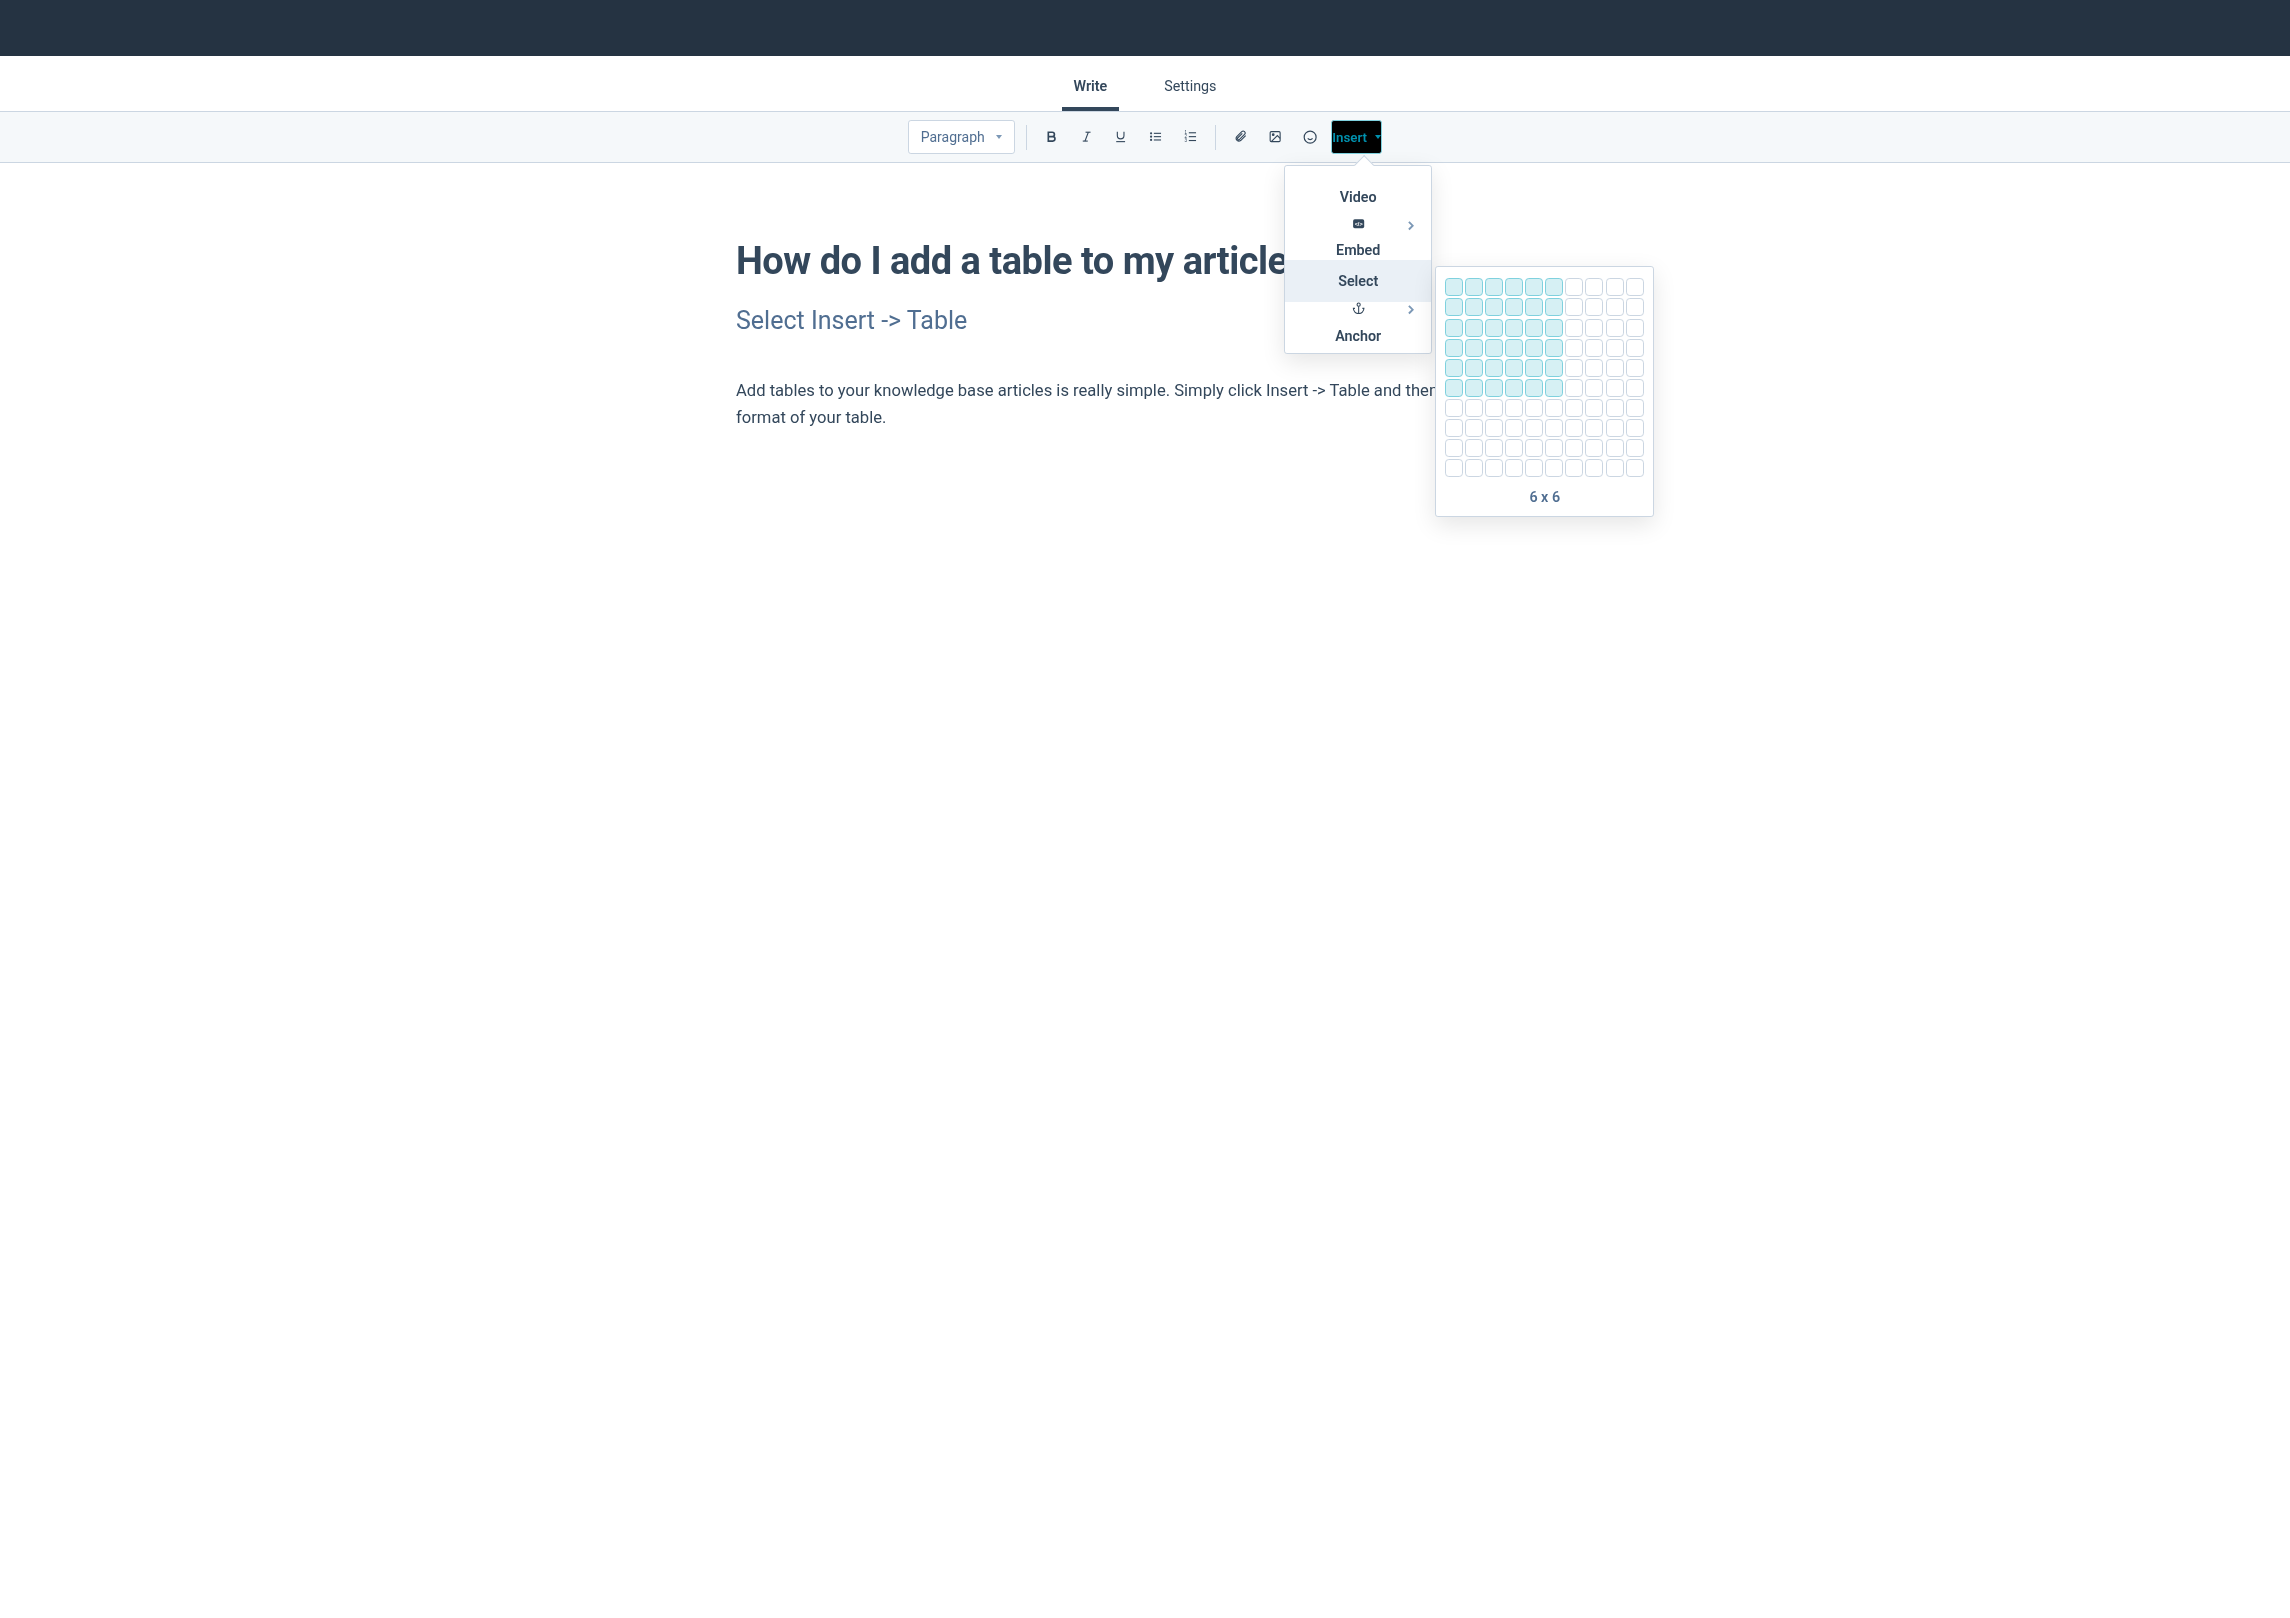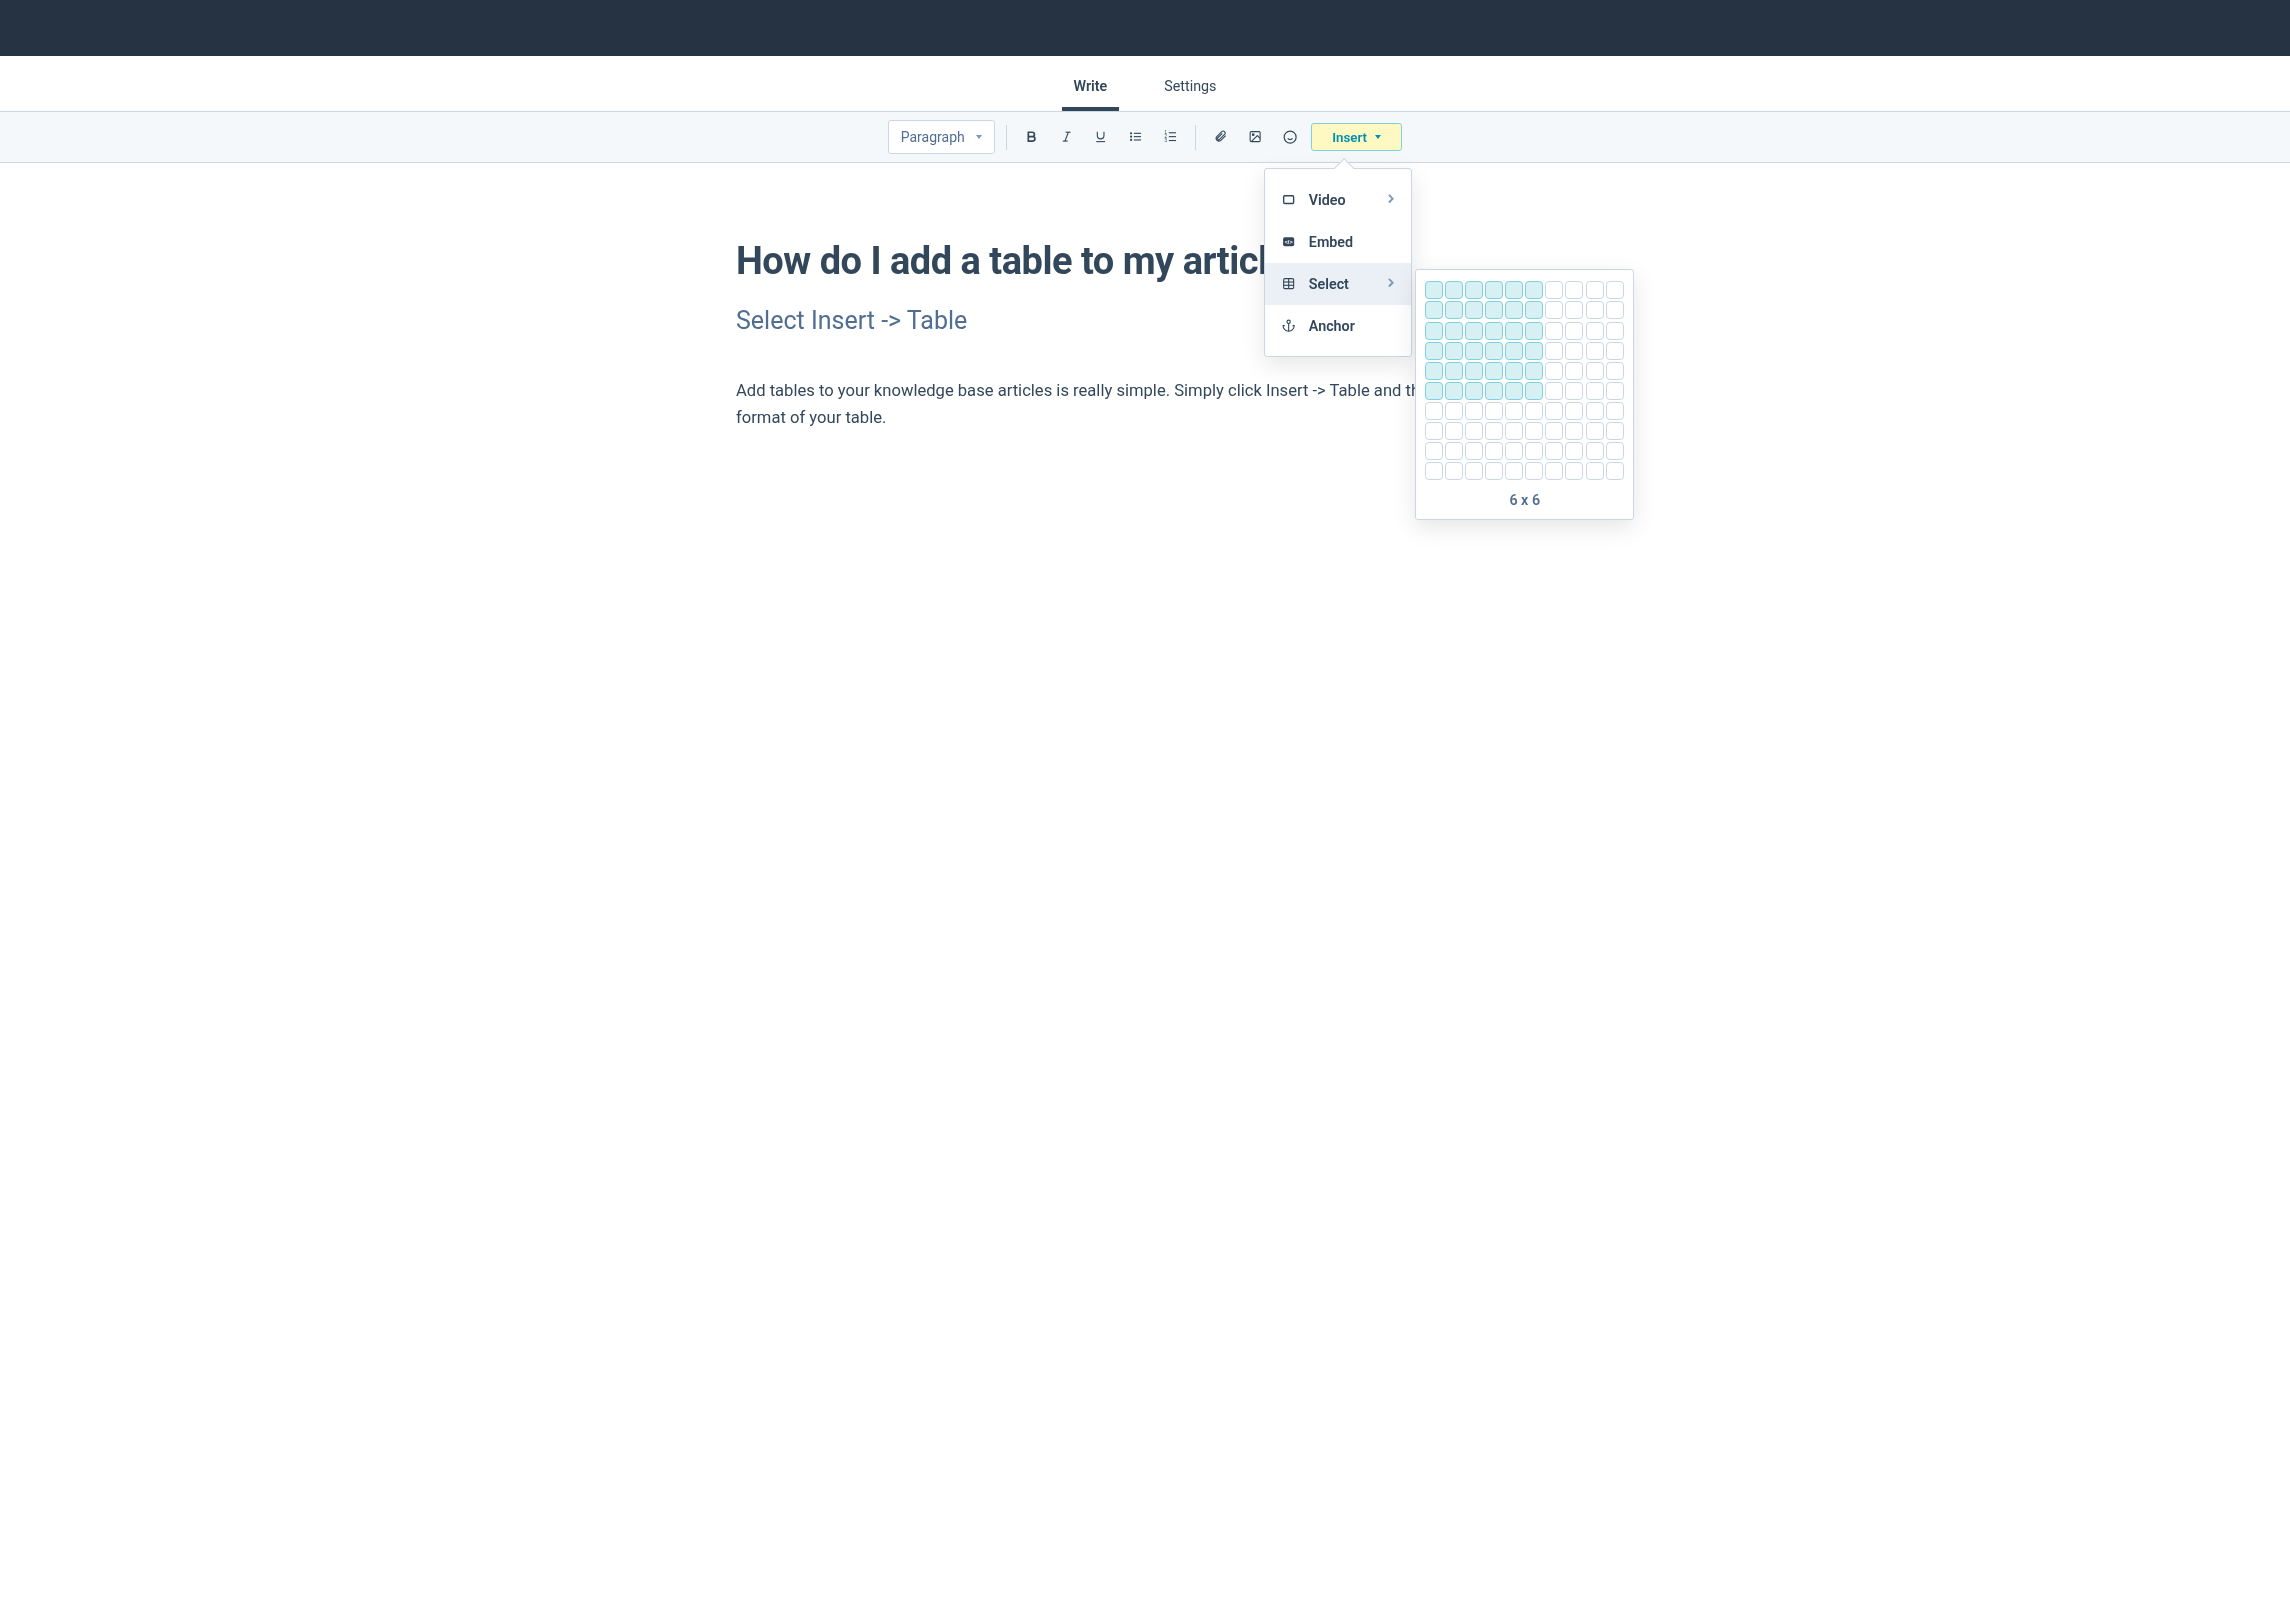--- a/index.html
+++ b/index.html
@@ -8,25 +8,25 @@
   .tabs { height: 56px; display: flex; justify-content: center; align-items: flex-end; gap: 57px; border-bottom: 1px solid #cbd6e2; }
   .tab { font-size: 14.3px; color: #33475b; cursor: pointer; height: 50px; display: flex; align-items: center; position: relative; }
   .tab.active { font-weight: 600; }
   .tab.active::after { content: ""; position: absolute; bottom: 0; left: -11.4px; right: -11.4px; height: 3.8px; background: #33475b; }
   .toolbar { height: 51px; background: #f5f8fa; border-bottom: 1px solid #cbd6e2; display: flex; justify-content: center; align-items: center; gap: 7.6px; }
   .para-select { height: 34px; border: 1px solid #cbd6e2; border-radius: 2.9px; background: #fff; padding: 0 11.4px; display: flex; align-items: center; gap: 11.4px; font-size: 14px; color: #506e91; cursor: pointer; }
   .chev-down { width: 0; height: 0; border-left: 3.8px solid transparent; border-right: 3.8px solid transparent; border-top: 4.8px solid #7c98b6; }
   .sep { width: 1px; height: 25px; background: #cbd6e2; margin: 0 3.8px; }
   .tbtn { width: 27px; height: 27px; display: flex; align-items: center; justify-content: center; cursor: pointer; color: #33475b; border-radius: 2.9px; }
   .tbtn svg { display: block; }
-  .insert-btn { height: 28px; border: 1.9px solid #7fd1de; border-radius: 2.9px; background: #fef9c3; padding: 0 20px; display: flex; align-items: center; gap: 7.6px; font-size: 13.3px; font-weight: 600; color: #0091ae; cursor: pointer; position: relative; }
+  .insert-btn { height: 34px; border: 1.9px solid #7fd1de; border-radius: 2.9px; background: #000000; padding: 0 0; display: flex; align-items: center; gap: 7.6px; font-size: 13.3px; font-weight: 600; color: #0091ae; cursor: pointer; position: relative; }
   .insert-btn .chev-down { border-top-color: #0091ae; }
   .dropdown { position: absolute; top: 44px; left: -48px; width: 148px; background: #fff; border: 1px solid #cbd6e2; border-radius: 2.9px; box-shadow: 0 7.6px 23px rgba(0,0,0,0.1); padding: 9.5px 0; z-index: 10; }
   .dropdown::before { content: ""; position: absolute; top: -7.6px; left: 72px; width: 13.3px; height: 13.3px; background: #fff; border-left: 1px solid #cbd6e2; border-top: 1px solid #cbd6e2; transform: rotate(45deg); }
-  .dd-item { height: 42px; display: flex; align-items: center; padding: 0 17px; gap: 13.3px; font-size: 14.3px; color: #33475b; cursor: pointer; position: relative; }
+  .dd-item { height: 42px; display: flex; align-items: center; padding: 0 17px; gap: 13.3px; font-size: 14.3px; color: #33475b; cursor: pointer; position: relative; flex-direction: column; }
   .dd-item.hover { background: #eaf0f6; }
   .dd-item .chev-right { margin-left: auto; }
   .chev-right-svg { stroke: #7c98b6; }
   .table-picker { position: absolute; left: 150px; top: 100px; width: 219px; background: #fff; border: 1px solid #cbd6e2; border-radius: 2.9px; box-shadow: 0 7.6px 23px rgba(0,0,0,0.1); padding: 11.4px 8.6px; z-index: 9; }
   .grid { display: grid; grid-template-columns: repeat(10, 18px); grid-template-rows: repeat(10, 18px); gap: 2.1px; }
   .cell { width: 18px; height: 18px; border: 1px solid #cbd6e2; border-radius: 3.8px; background: #fff; cursor: pointer; }
   .cell.sel { background: #d6f0f4; border-color: #7fd1de; }
   .picker-label { text-align: center; margin-top: 11.4px; font-size: 14.3px; color: #506e91; }
   .content { max-width: 818px; margin: 0 auto; padding: 76px 0 0 0; }
   .title { font-size: 38px; font-weight: 700; color: #33475b; margin-bottom: 23px; letter-spacing: -0.5px; }

